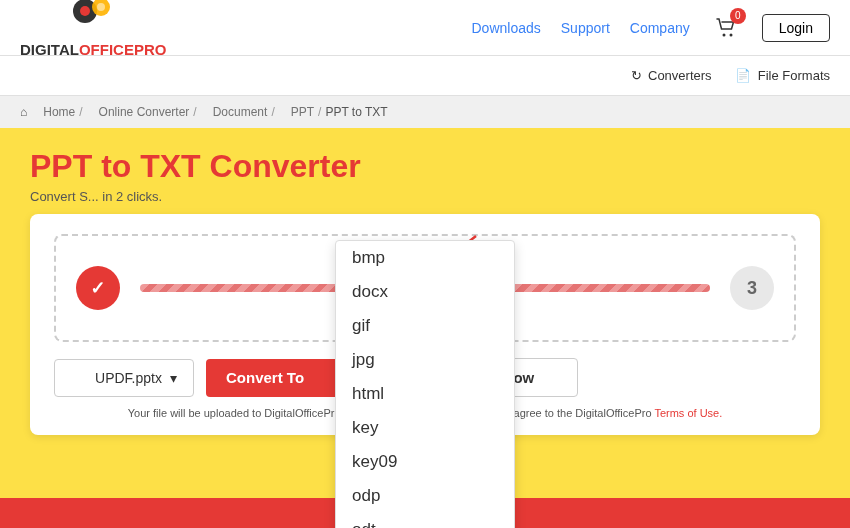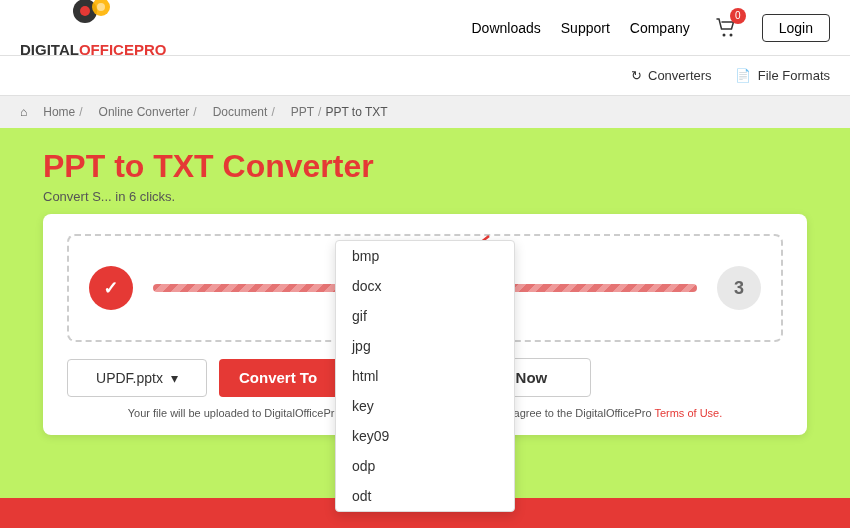--- a/index.html
+++ b/index.html
@@ -33,21 +33,21 @@
     .logo-text span {
       color: #e53935;
     }
     .nav-right {
       display: flex;
       align-items: center;
       gap: 20px;
     }
     .nav-link {
       font-size: 14px;
-      color: #000000;
+      color: #3b82f6;
       cursor: pointer;
       text-decoration: none;
     }
     .cart-btn {
       position: relative;
       width: 32px;
       height: 32px;
       display: flex;
       align-items: center;
       justify-content: center;
@@ -106,22 +106,22 @@
       display: flex;
       align-items: center;
       gap: 4px;
       height: 32px;
     }
     .breadcrumb a { color: #737373; text-decoration: none; margin-left: 12px; }
     .breadcrumb .sep { color: #999; }
 
     
     .main-content {
-      background: #bef264;
-      padding: 20px 43px;
+      background: #fde047;
+      padding: 20px 30px;
       position: relative;
       height: calc(528px - 56px - 40px - 32px);
     }
 
     
     .page-title-area {
       margin-bottom: 8px;
     }
     .page-title {
       font-size: 32px;
@@ -205,21 +205,21 @@
       display: flex;
       align-items: center;
       gap: 12px;
     }
     .file-select-btn {
       border: 1px solid #ccc;
       border-radius: 4px;
       padding: 10px 16px;
       display: flex;
       align-items: center;
-      justify-content: center;
+      justify-content: flex-end;
       gap: 8px;
       cursor: pointer;
       background: #fff;
       font-size: 14px;
       color: #333;
       min-width: 140px;
     }
     .convert-to-btn {
       background: #e53935;
       color: #fff;
@@ -266,21 +266,21 @@
       border-radius: 4px;
       box-shadow: 0 4px 12px rgba(0,0,0,0.15);
       z-index: 100;
       min-width: 180px;
       overflow: hidden;
       top: 240px;
       left: 335px;
     }
     .dropdown-item {
       padding: 7px 16px;
-      font-size: 14px;
+      font-size: 17px;
       color: #333;
       cursor: pointer;
     }
 
     
     .red-arrow {
       position: absolute;
       z-index: 50;
       pointer-events: none;
     }
@@ -350,21 +350,21 @@
   <span class="sep">/</span>
   <span>PPT to TXT</span>
 </div>
 
 <div class="main-content">
 
   <div class="page-title-area">
     <div class="page-title">
       <span>PPT to TX</span><span style="color:#e53935">T</span><span style="color:#e53935"> Converter</span>
     </div>
-    <div class="page-subtitle">Convert S... in 6 clicks.</div>
+    <div class="page-subtitle">Convert S... in 2 clicks.</div>
   </div>
 
   <div class="converter-card">
 
     <div class="upload-area">
 
       <div class="step-circle step-done">
         <span>✓</span>
       </div>
 

